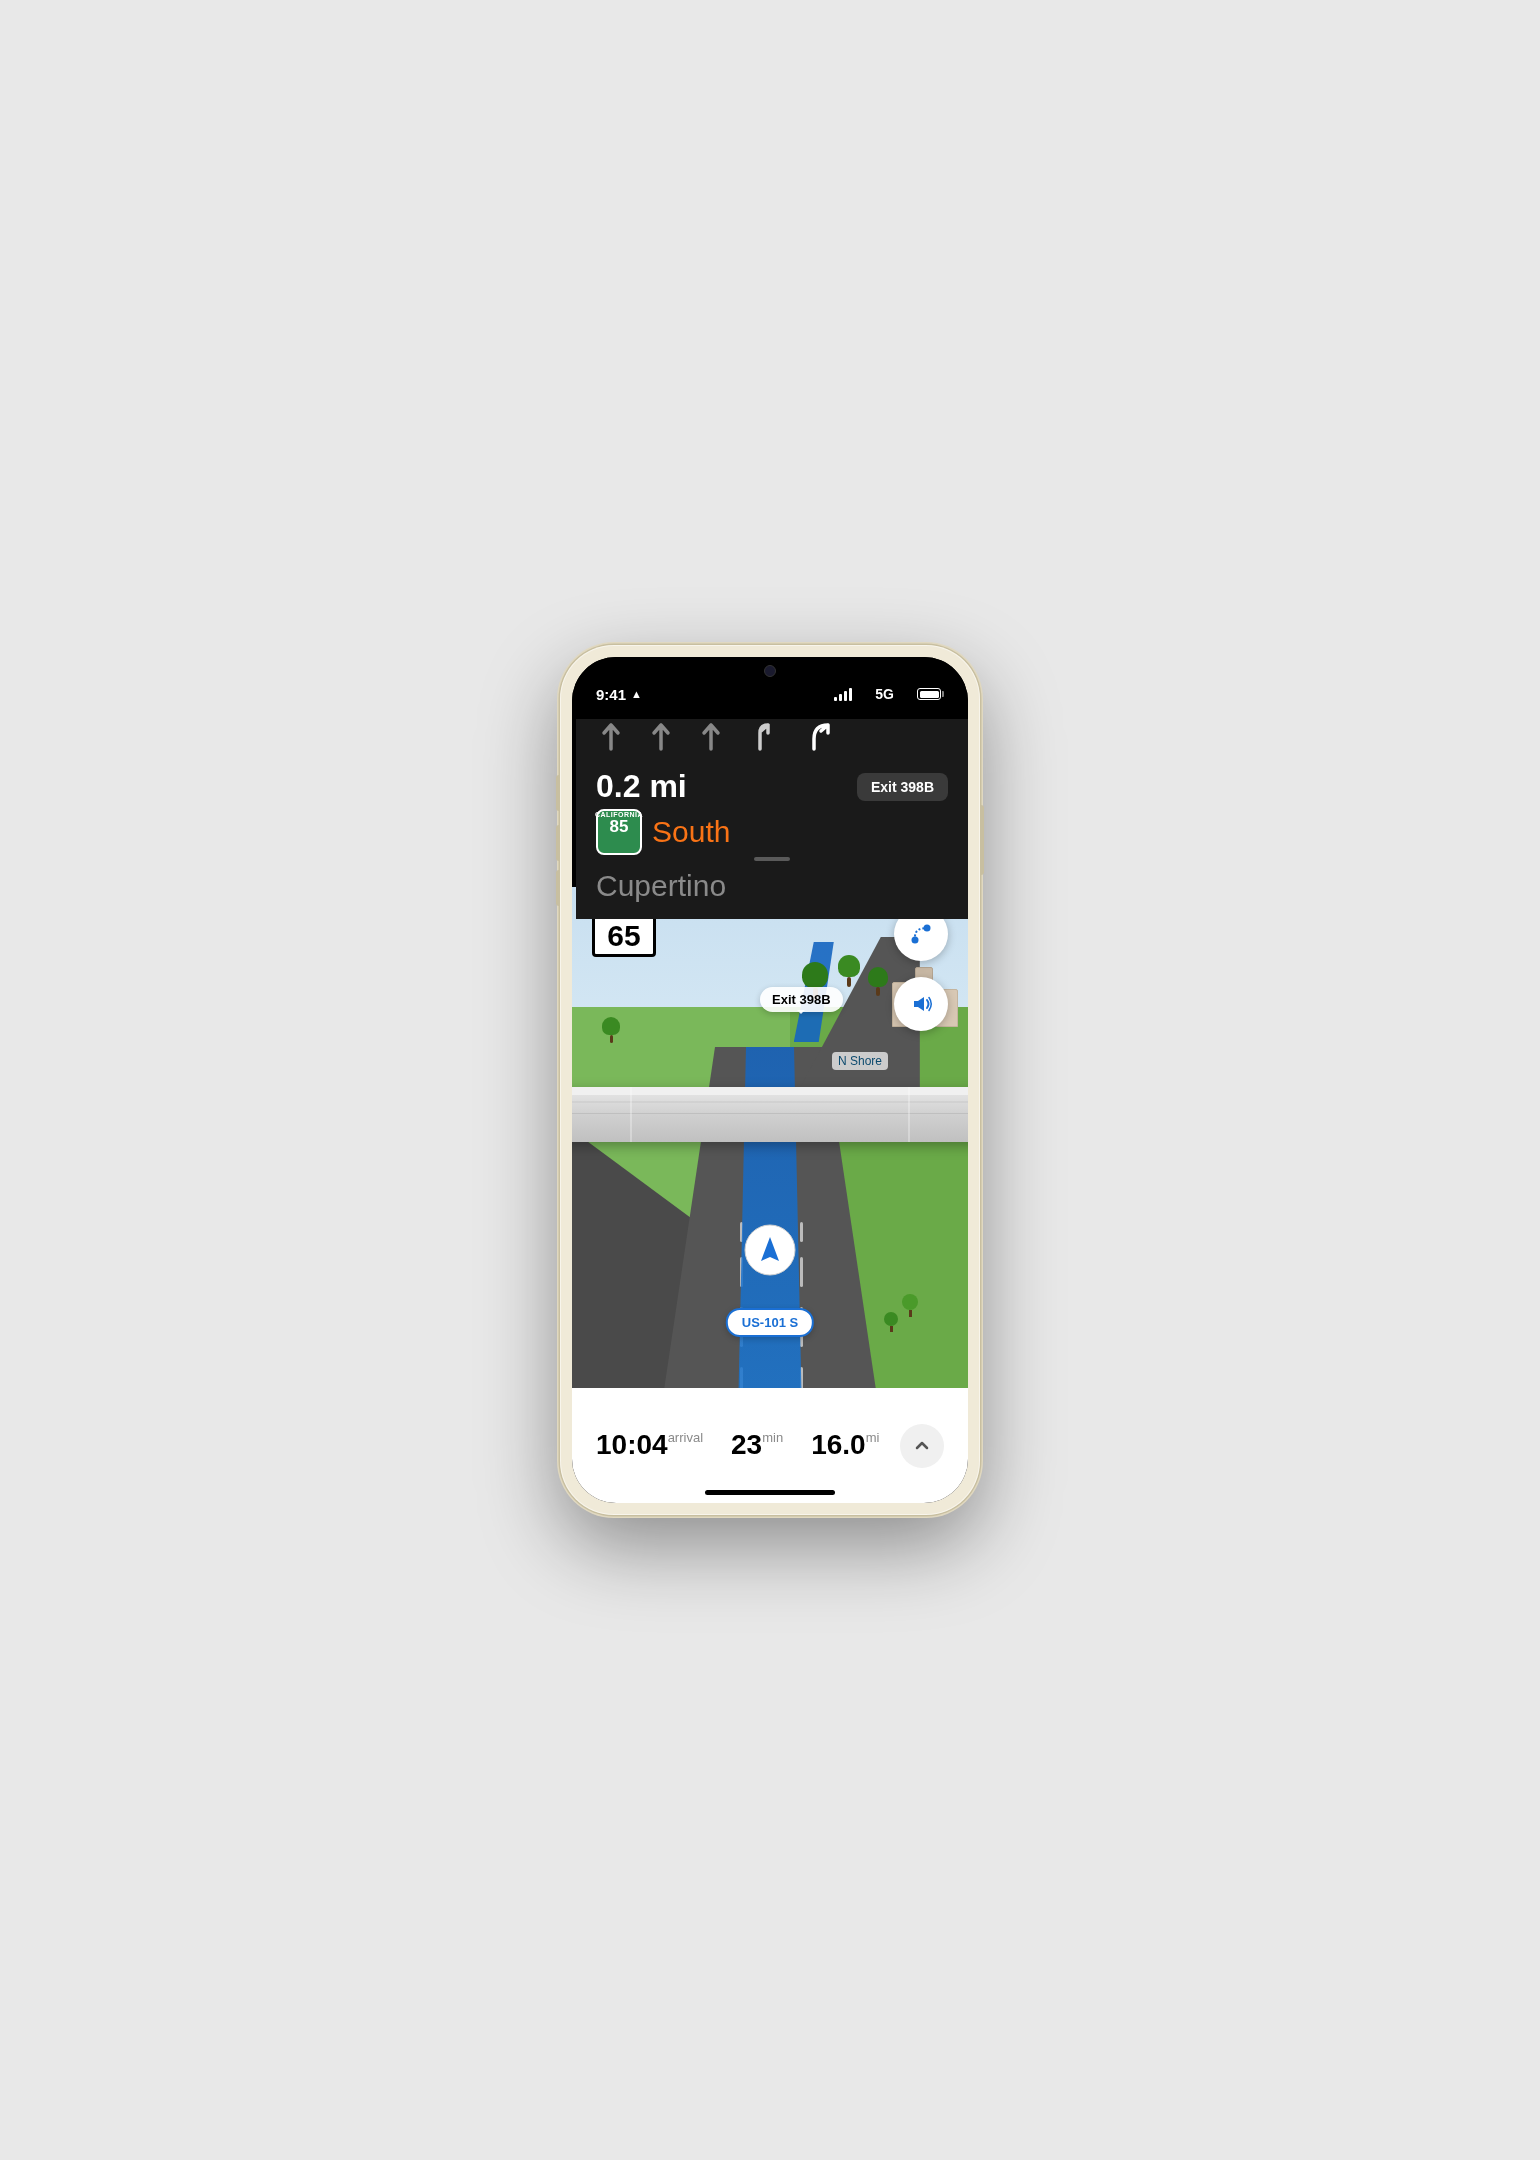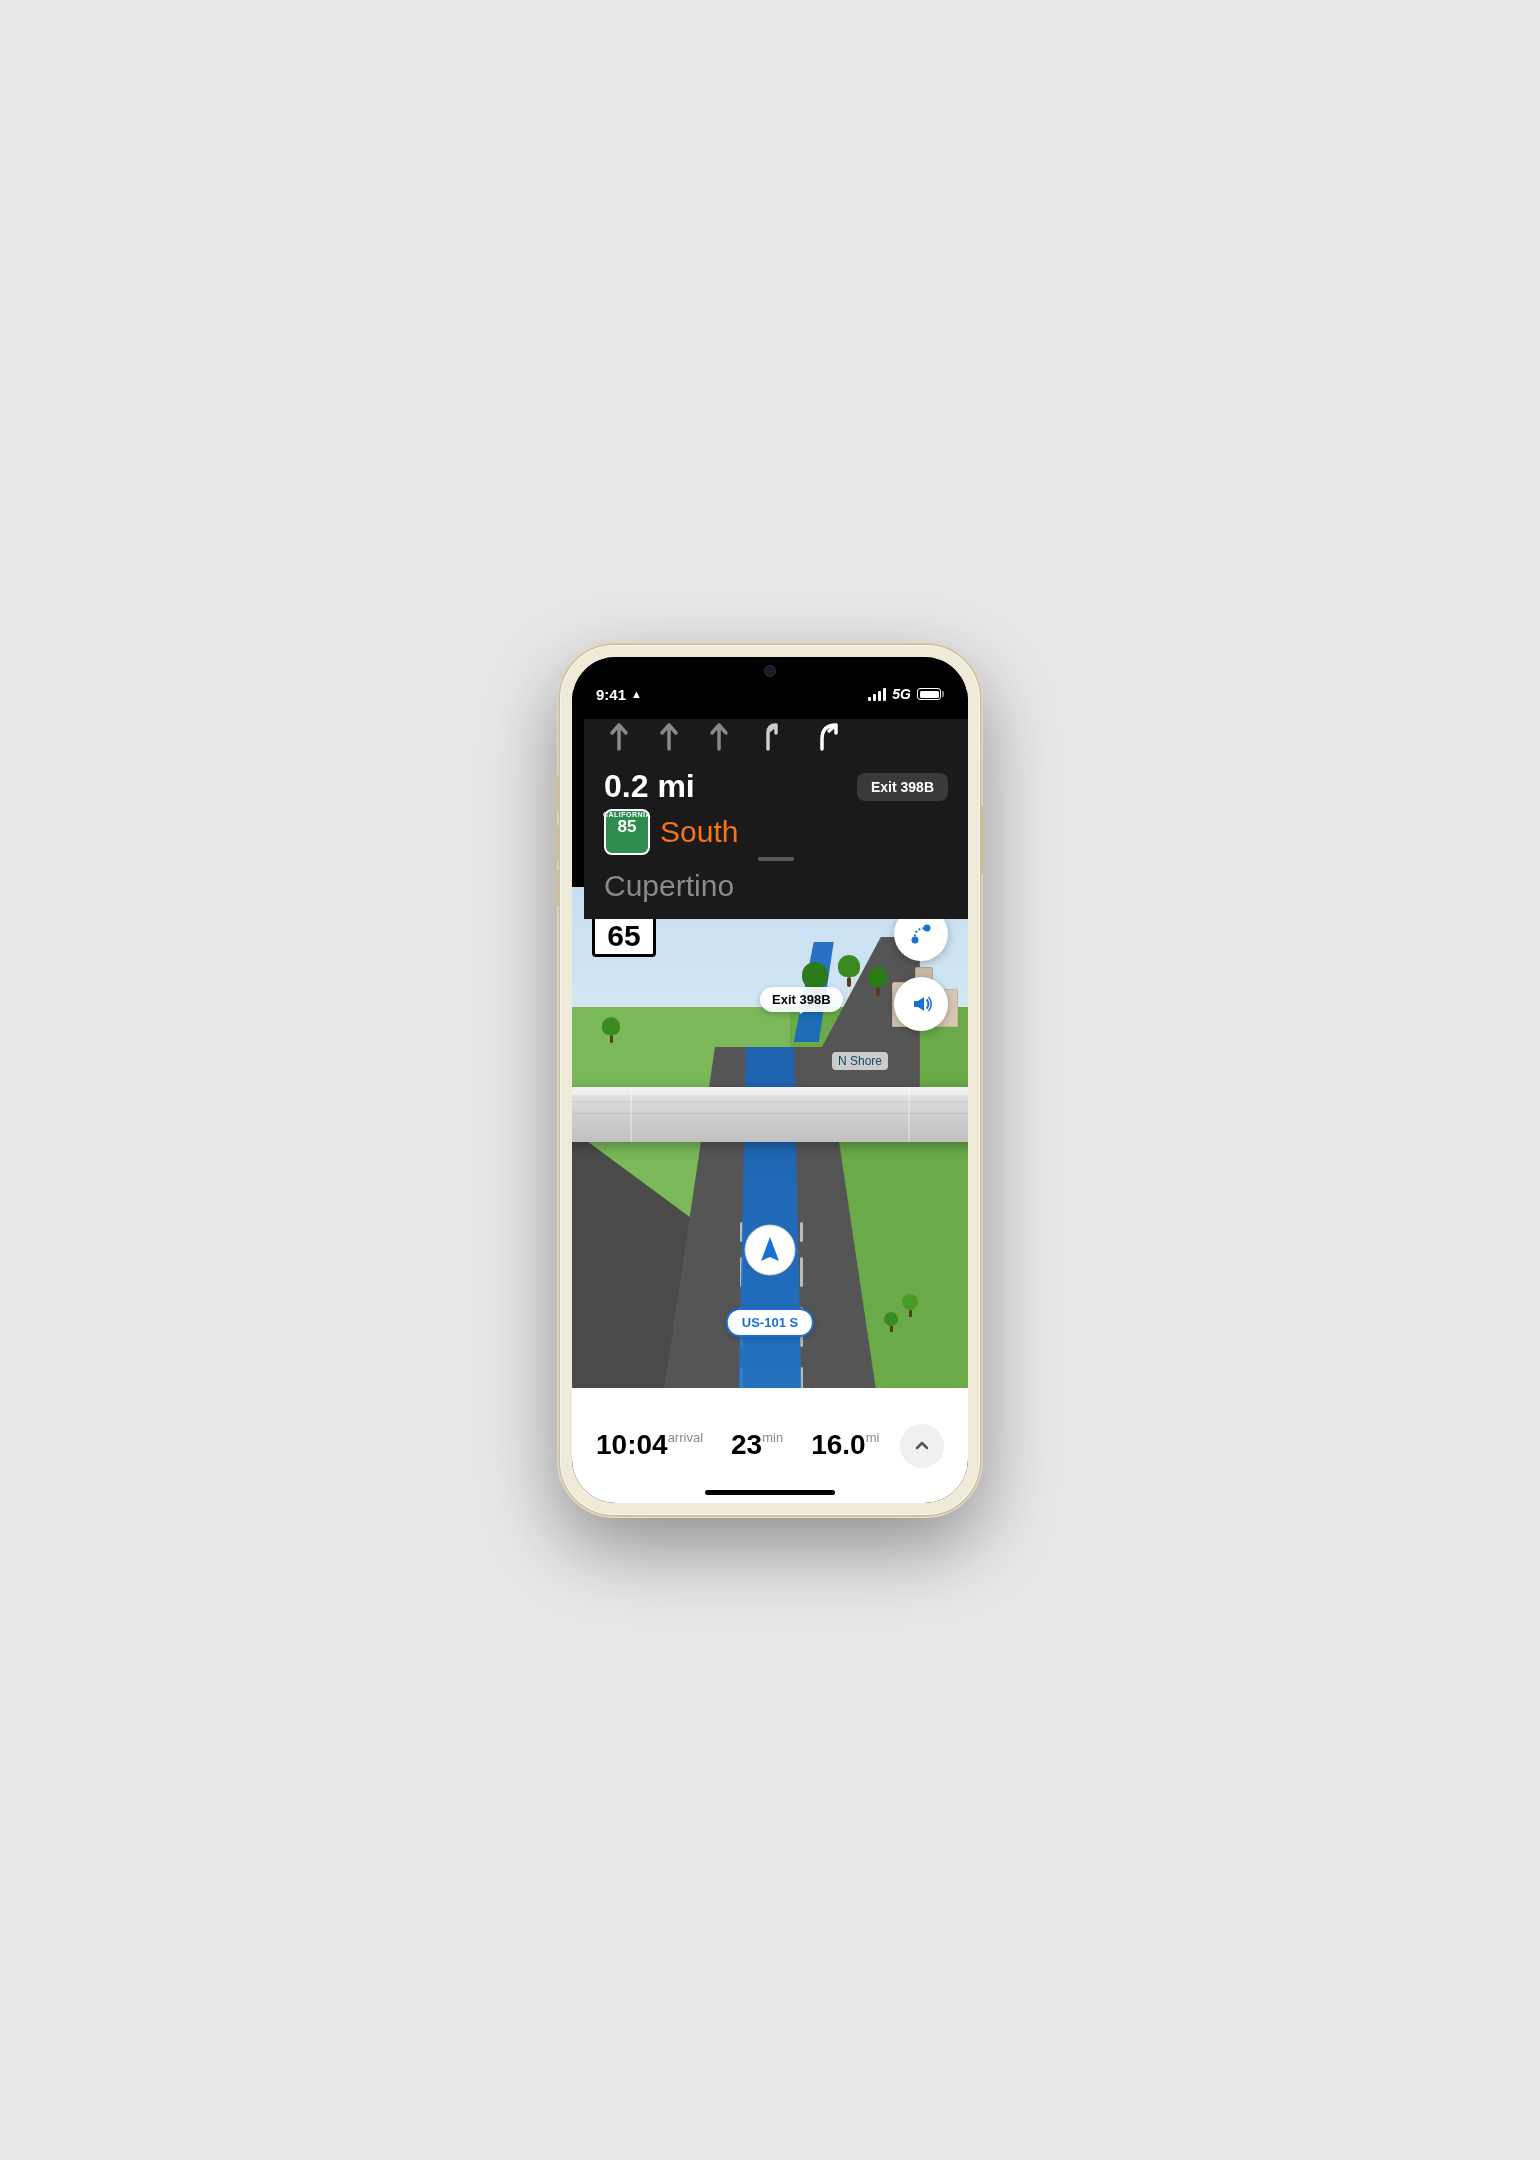--- a/index.html
+++ b/index.html
@@ -101,22 +101,21 @@
       color: #fff;
       font-size: 15px;
       font-weight: 600;
       display: flex;
       align-items: center;
       gap: 5px;
     }
     .status-right {
       display: flex;
       align-items: center;
-      gap: 6px;
-      font-style: italic;
+      gap: 23px;
     }
     .signal-bars {
       display: flex;
       align-items: flex-end;
       gap: 2px;
       height: 14px;
     }
     .signal-bar {
       background: #fff;
       width: 3px;
@@ -150,21 +149,21 @@
       width: 2px;
       height: 6px;
       background: rgba(255,255,255,0.5);
       border-radius: 0 1px 1px 0;
     }
 
     
     .nav-header {
       position: absolute;
       top: 50px;
-      left: 12px;
+      left: 4px;
       right: 0;
       background: #1a1a1a;
       padding: 14px 20px 16px;
       z-index: 40;
     }
 
     .direction-arrows {
       display: flex;
       align-items: center;
       gap: 28px;

